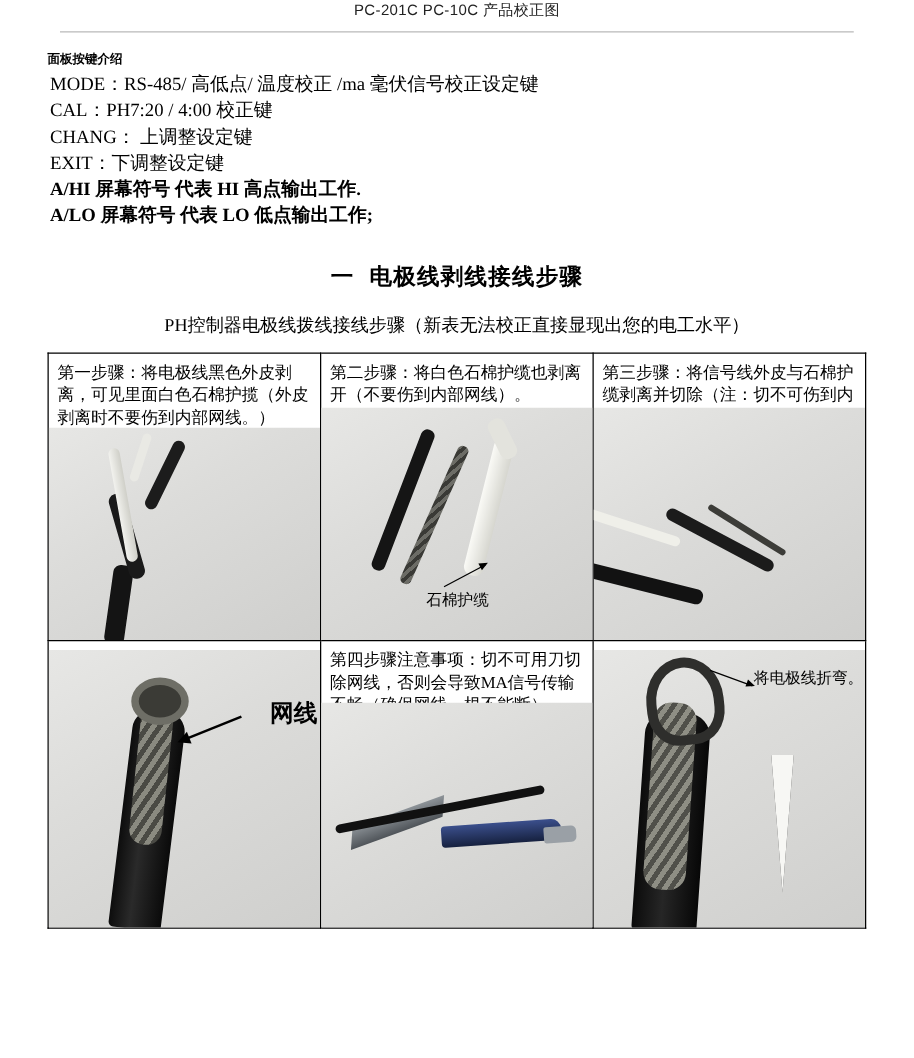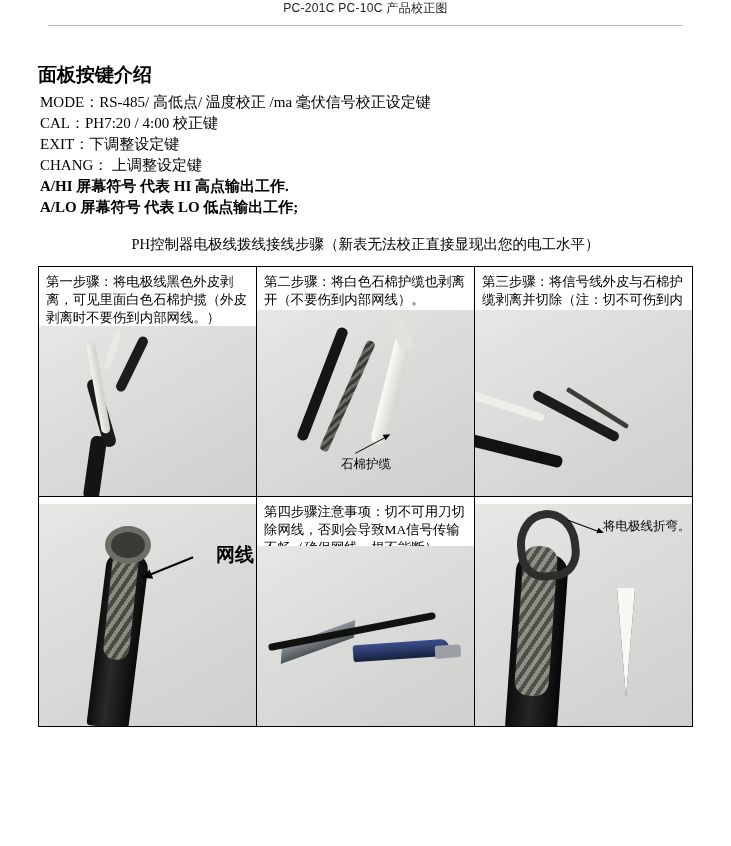--- a/index.html
+++ b/index.html
@@ -33,22 +33,22 @@
     border-bottom: 1px solid #b9b9b9;
     margin: 8px 48px 0 48px;
   }
   
   .content {
     padding: 0 38px;
     box-sizing: border-box;
   }
   .section-title {
     font-weight: bold;
-    font-size: 19px;
-    margin-top: 36px;
+    font-size: 10px;
+    margin-top: 14px;
     margin-bottom: 4px;
     font-family: Liberation Serif, serif;
   }
   .key-line {
     font-size: 15px;
     line-height: 20px;
     margin: 1px 2px;
     white-space: nowrap;
   }
   .key-line.bold {
@@ -387,25 +387,28 @@
     <div>PC-201C    PC-10C 产品校正图</div>
   </div>
   <div class="header-rule"></div>
 
   <div class="content">
 
     <div class="section-title">面板按键介绍</div>
 
     <div class="key-line">MODE：RS-485/ 高低点/ 温度校正 /ma 毫伏信号校正设定键</div>
     <div class="key-line">CAL：PH7:20   /   4:00 校正键</div>
+    <div class="key-line">CHANG：  上调整设定键</div>
     <div class="key-line">EXIT：下调整设定键</div>
-    <div class="key-line">CHANG：  上调整设定键</div>
     <div class="key-line bold">A/HI 屏幕符号   代表 HI 高点输出工作.</div>
     <div class="key-line bold">A/LO 屏幕符号   代表 LO 低点输出工作;</div>
 
+    <div class="chapter">
+      <span class="num">一</span><span>电极线剥线接线步骤</span>
+    </div>
 
     <div class="subtitle">PH控制器电极线拨线接线步骤（新表无法校正直接显现出您的电工水平）</div>
 
     <table class="steps-table">
       <tbody>
           <tr>
         <td>
           <div class="cell-text">第一步骤：将电极线黑色外皮剥离，可见里面白色石棉护揽（外皮剥离时不要伤到内部网线。）</div>
           <div class="photo c1">
             <div class="ph-bg"></div>

